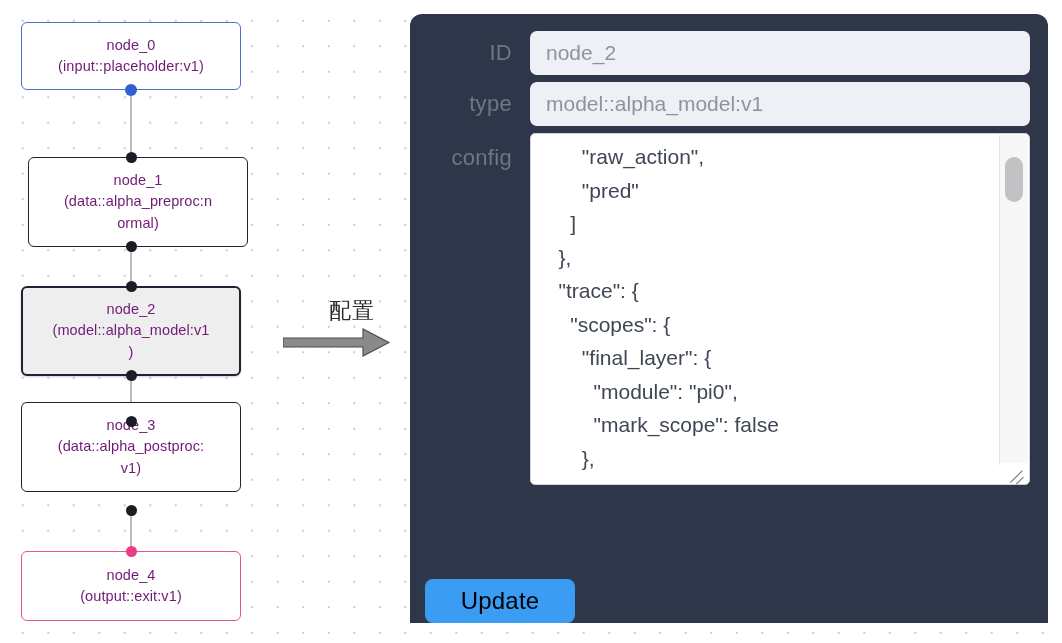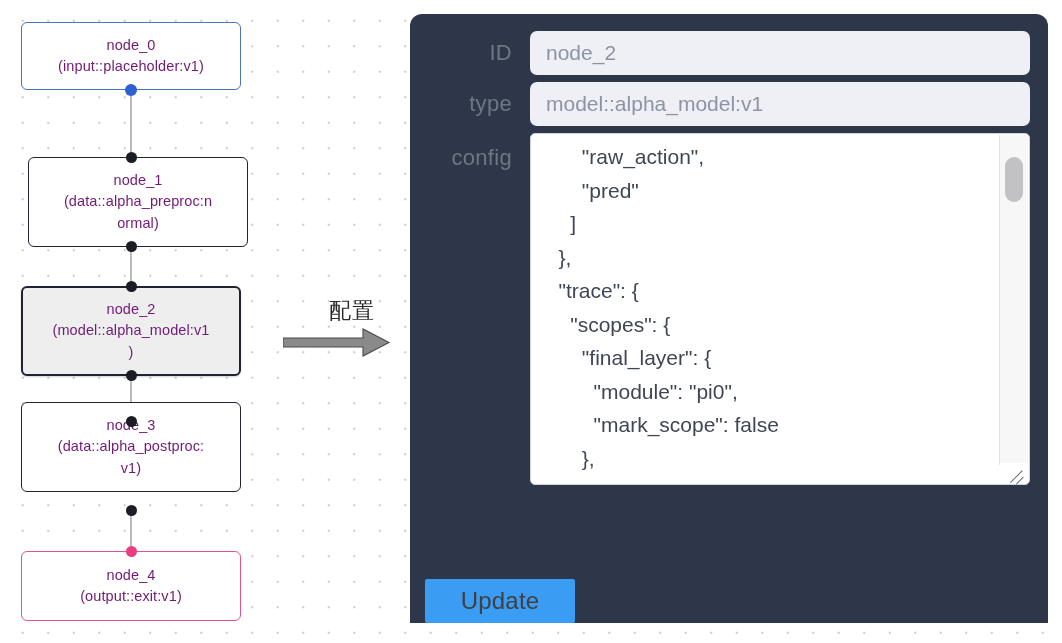--- a/index.html
+++ b/index.html
@@ -154,22 +154,22 @@
     content:"";position:absolute;background:#6a6f7a;height:1.4px;
     transform:rotate(-45deg);transform-origin:center;
   }
   .ta-resize:before{width:17px;right:3px;bottom:6px;}
   .ta-resize:after{width:10px;right:3px;bottom:2px;}
 
   #update-btn{
     position:absolute;left:425px;top:579px;
     min-width:150px;height:44px;
     background:#3b9cf4;
-    border:none;border-radius:2px;
-    color:#404040;
+    border:none;border-radius:8px;
+    color:#000000;
     font-family:"Liberation Sans","DejaVu Sans",sans-serif;
     font-size:24px;
     letter-spacing:.2px;
     cursor:pointer;
     z-index:7;
     padding:0 22px;
   }
 
   
   #bottom-strip{

